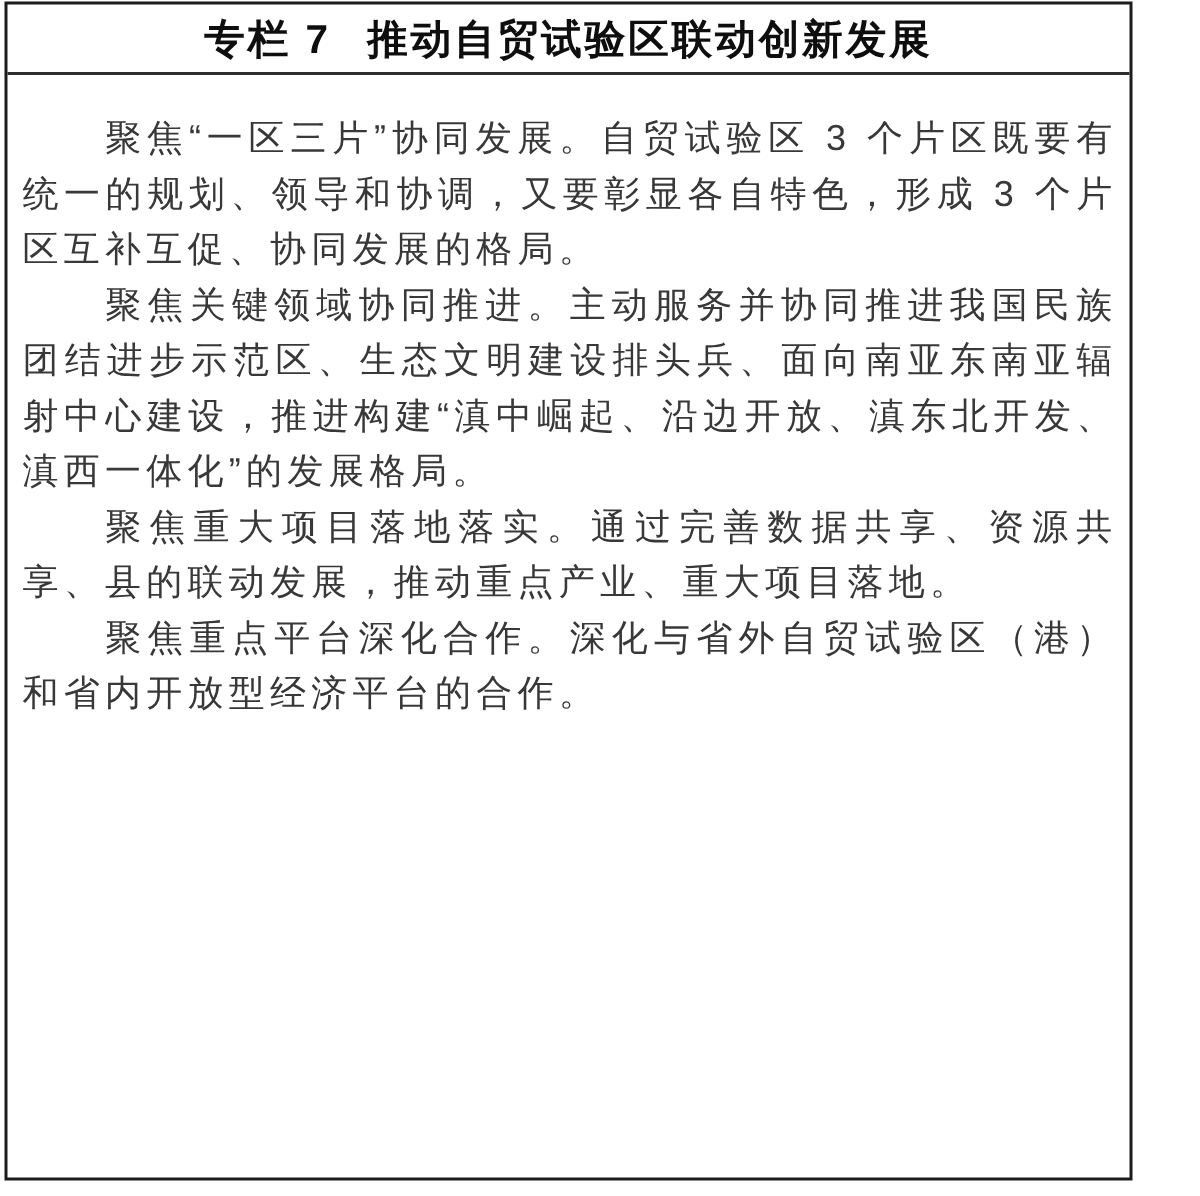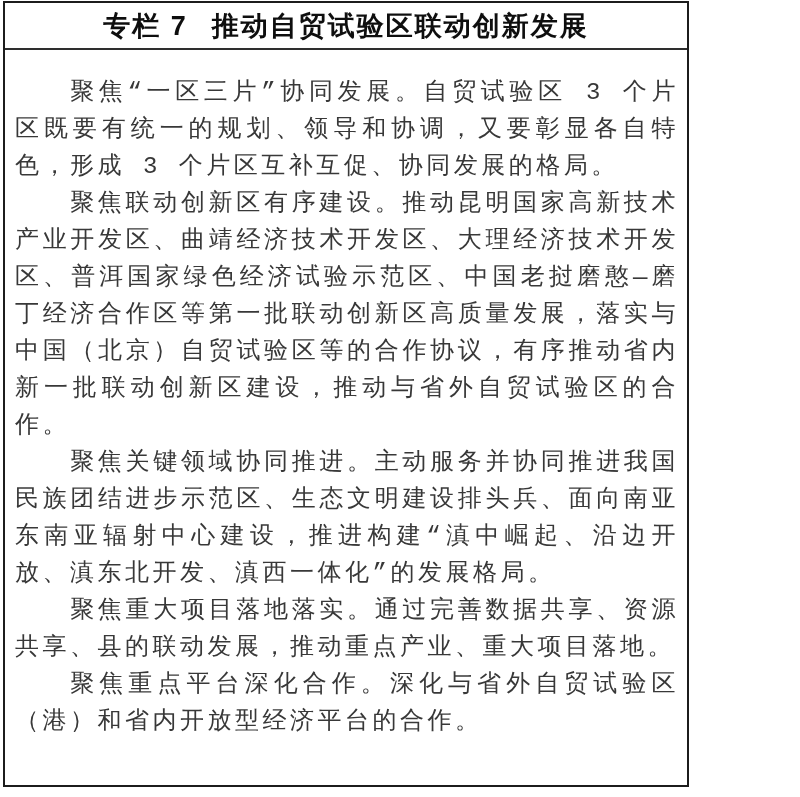--- a/index.html
+++ b/index.html
@@ -10,21 +10,21 @@
   body {
     width: 800px;
     height: 797px;
     position: relative;
     font-family: "Liberation Serif", "DejaVu Serif", serif;
   }
   .panel {
     position: absolute;
     left: 3px;
     top: 1px;
-    width: 686px;
+    width: 752px;
     height: 786px;
     border: 2px solid #1c1c1c;
     background: #ffffff;
     box-sizing: border-box;
   }
   .panel-header {
     height: 47px;
     border-bottom: 2px solid #2e2e2e;
     display: flex;
     align-items: center;
@@ -49,30 +49,29 @@
   }
   .panel-body p {
     margin: 0;
     font-size: 24px;
     line-height: 37px;
     color: #383838;
     letter-spacing: 3.5px;
     text-align: justify;
     text-justify: inter-ideograph;
     text-indent: 2.3em;
-    font-family: Liberation Mono, monospace;
+    font-family: Liberation Sans, sans-serif;
   }
 </style>
 </head>
 <body>
 
 <div class="panel">
   <div class="panel-header">
     <h1 class="panel-title"><span>专栏 7</span><span class="title-gap"></span><span>推动自贸试验区联动创新发展</span></h1>
   </div>
   <div class="panel-body">
     <p>聚焦“一区三片”协同发展。自贸试验区 3 个片区既要有统一的规划、领导和协调，又要彰显各自特色，形成 3 个片区互补互促、协同发展的格局。</p>
-    <p>聚焦联动创新区有序建设。推动昆明国家高新技术产业开发区、曲靖经济技术开发区、大理经济技术开发区、普洱国家绿色经济试验示范区、中国老挝磨憨—磨丁经济合作区等第一批联动创新区高质量发展，落实与中国（北京）自贸试验区等的合作协议，有序推动省内新一批联动创新区建设，推动与省外自贸试验区的合作。</p>
     <p>聚焦关键领域协同推进。主动服务并协同推进我国民族团结进步示范区、生态文明建设排头兵、面向南亚东南亚辐射中心建设，推进构建“滇中崛起、沿边开放、滇东北开发、滇西一体化”的发展格局。</p>
     <p>聚焦重大项目落地落实。通过完善数据共享、资源共享、县的联动发展，推动重点产业、重大项目落地。</p>
     <p>聚焦重点平台深化合作。深化与省外自贸试验区（港）和省内开放型经济平台的合作。</p>
   </div>
 </div>
 
 </body></html>

